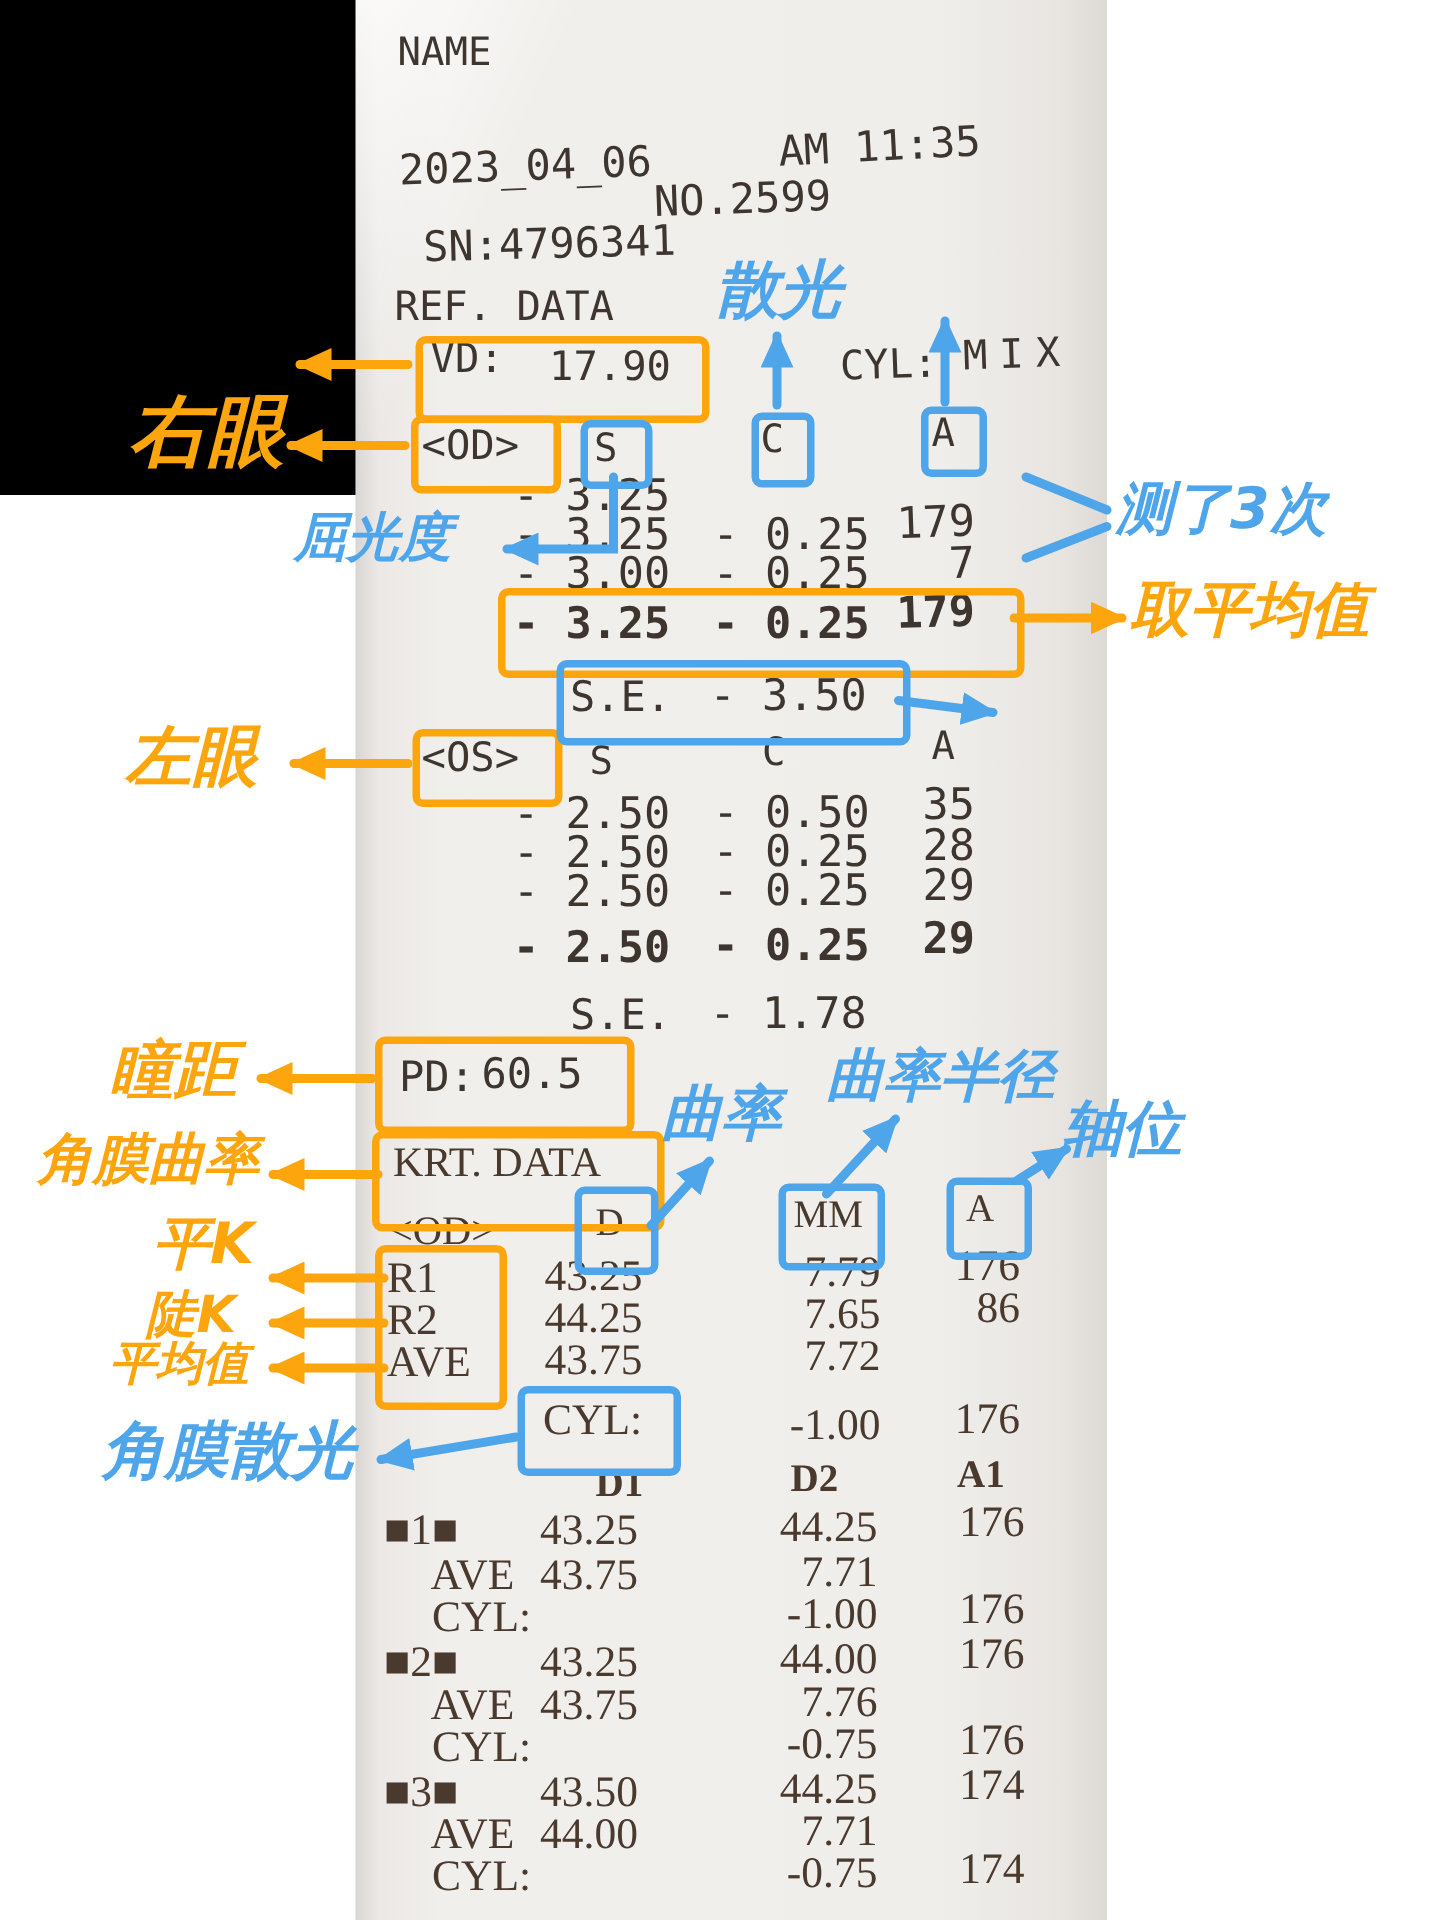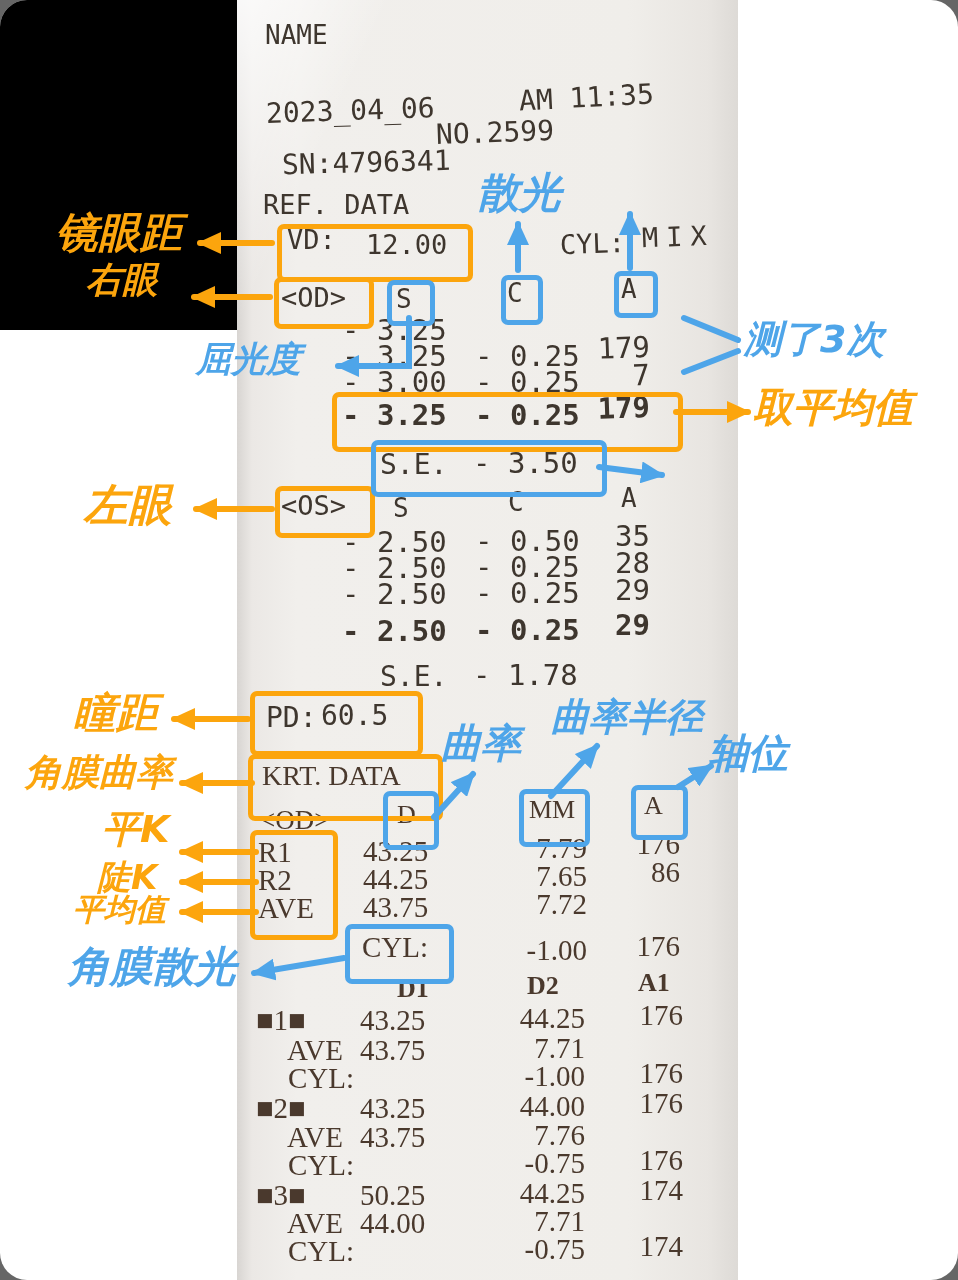--- a/index.html
+++ b/index.html
@@ -1,21 +1,21 @@
 <!DOCTYPE html>
 <html style="--orange: #FCA50D; --blue: #4EA5E9; --paper: #EFECE9; --ink: #3E362E; --brown: #4A392D; --backdrop: #000000; --page: #FFFFFF;"><head>
 <meta charset="utf-8">
 <style>
   :root{
     --orange:#FCA50D; --blue:#4EA5E9; --paper:#EFECE9; --ink:#3E362E;
     --brown:#4A392D; --backdrop:#000000; --page:#FFFFFF;
   }
   html,body{margin:0;padding:0;background:#666;}
   #canvas{position:relative;width:958px;height:1280px;background:var(--page);
-    overflow:hidden;font-family:"DejaVu Sans Mono","Liberation Mono",monospace;border-radius:27px;}
+    overflow:hidden;font-family:"DejaVu Sans Mono","Liberation Mono",monospace;}
   .paper{position:absolute;left:237px;top:0;width:501px;height:1280px;
     background:
       linear-gradient(115deg, rgba(255,255,255,.85) 0%, rgba(255,255,255,0) 14%),
       linear-gradient(90deg,#d8d5d2 0,#ebe8e5 3%,#f1efec 12%,#f0eeea 78%,#e8e5e1 94%,#dddad6 100%);}
   .backdrop{position:absolute;left:0;top:0;width:237px;height:330px;background:var(--backdrop);}
   .pr{position:absolute;color:var(--ink);white-space:pre;line-height:1;}
   .brown{color:var(--brown);font-family:Liberation Serif, serif;}
   .m26{font-size:26px}.m27{font-size:27px}.m28{font-size:28px}.m29{font-size:29px}
   .b{font-weight:bold;}
   .ra{text-align:right;}
@@ -42,21 +42,21 @@
   <div class="backdrop"></div>
 
   <span class="pr m26" style="left:265px;top:22px">NAME</span>
   <span class="pr m28 t2" style="left:266px;top:97px">2023_04_06</span>
   <span class="pr m28 t3" style="left:519px;top:84px">AM 11:35</span>
   <span class="pr m28 t2" style="left:436px;top:119px">NO.2599</span>
   <span class="pr m28 t1" style="left:282px;top:149px">SN:4796341</span>
 
   <span class="pr m27" style="left:263px;top:191px">REF. DATA</span>
   <span class="pr m27" style="left:287px;top:226px">VD:</span>
-  <span class="pr m27" style="left:366px;top:231px">12.00</span>
+  <span class="pr m27" style="left:366px;top:231px">17.90</span>
   <span class="pr m27 t2" style="left:560px;top:230px">CYL:</span>
   <span class="pr m27 t2 ls" style="left:642px;top:223px">MIX</span>
 
   <span class="pr m27" style="left:281px;top:284px">&lt;OD&gt;</span>
   <span class="pr m26" style="left:396px;top:286px">S</span>
   <span class="pr m26" style="left:507px;top:280px">C</span>
   <span class="pr m26" style="left:621px;top:276px">A</span>
 
   <span class="pr m29" style="left:342px;top:316px">- 3.25</span>
   <span class="pr m29" style="left:342px;top:342px">- 3.25</span>
@@ -140,21 +140,21 @@
   <span class="pr m29 brown ra" style="left:485px;top:1092px;width:100px">44.00</span>
   <span class="pr m29 brown ra" style="left:603px;top:1089px;width:80px">176</span>
   <span class="pr m29 brown" style="left:287px;top:1123px">AVE</span>
   <span class="pr m29 brown" style="left:360px;top:1123px">43.75</span>
   <span class="pr m29 brown ra" style="left:485px;top:1121px;width:100px">7.76</span>
   <span class="pr m29 brown" style="left:288px;top:1151px">CYL:</span>
   <span class="pr m29 brown ra" style="left:485px;top:1149px;width:100px">-0.75</span>
   <span class="pr m29 brown ra" style="left:603px;top:1146px;width:80px">176</span>
 
   <span class="pr m29 brown" style="left:256px;top:1181px">■3■</span>
-  <span class="pr m29 brown" style="left:360px;top:1181px">50.25</span>
+  <span class="pr m29 brown" style="left:360px;top:1181px">43.50</span>
   <span class="pr m29 brown ra" style="left:485px;top:1179px;width:100px">44.25</span>
   <span class="pr m29 brown ra" style="left:603px;top:1176px;width:80px">174</span>
   <span class="pr m29 brown" style="left:287px;top:1209px">AVE</span>
   <span class="pr m29 brown" style="left:360px;top:1209px">44.00</span>
   <span class="pr m29 brown ra" style="left:485px;top:1207px;width:100px">7.71</span>
   <span class="pr m29 brown" style="left:288px;top:1237px">CYL:</span>
   <span class="pr m29 brown ra" style="left:485px;top:1235px;width:100px">-0.75</span>
   <span class="pr m29 brown ra" style="left:603px;top:1232px;width:80px">174</span>
 
   <div class="obox" style="left:277px;top:224px;width:186px;height:48px"></div>
@@ -198,22 +198,21 @@
     <polyline class="lb" points="409,318 409,366 338,366" marker-end="url(#mb)"></polyline>
     <line class="lb" x1="684" y1="318" x2="738" y2="340"></line>
     <line class="lb" x1="684" y1="372" x2="738" y2="351"></line>
     <line class="lb" x1="599" y1="467" x2="662" y2="475" marker-end="url(#mb)"></line>
     <line class="lb" x1="434" y1="817" x2="473" y2="774" marker-end="url(#mb)"></line>
     <line class="lb" x1="551" y1="796" x2="597" y2="746" marker-end="url(#mb)"></line>
     <line class="lb" x1="678" y1="787" x2="711" y2="766" marker-end="url(#mb)"></line>
     <line class="lb" x1="344" y1="958" x2="254" y2="973" marker-end="url(#mb)"></line>
   </svg>
 
-  <span class="ann ao" style="left:56px;top:212px;font-size:42px">镜眼距</span>
-  <span class="ann ao" style="left:86px;top:262px;font-size:36px">右眼</span>
+  <span class="ann ao" style="left:86px;top:262px;font-size:52px">右眼</span>
   <span class="ann ao" style="left:753px;top:387px;font-size:40px">取平均值</span>
   <span class="ann ao" style="left:84px;top:483px;font-size:44px">左眼</span>
   <span class="ann ao" style="left:74px;top:692px;font-size:42px">瞳距</span>
   <span class="ann ao" style="left:25px;top:754px;font-size:37px">角膜曲率</span>
   <span class="ann ao" style="left:102px;top:810px;font-size:38px">平K</span>
   <span class="ann ao" style="left:97px;top:860px;font-size:34px">陡K</span>
   <span class="ann ao" style="left:73px;top:894px;font-size:31px">平均值</span>
 
   <span class="ann ab" style="left:477px;top:172px;font-size:42px">散光</span>
   <span class="ann ab" style="left:196px;top:342px;font-size:35px">屈光度</span>

